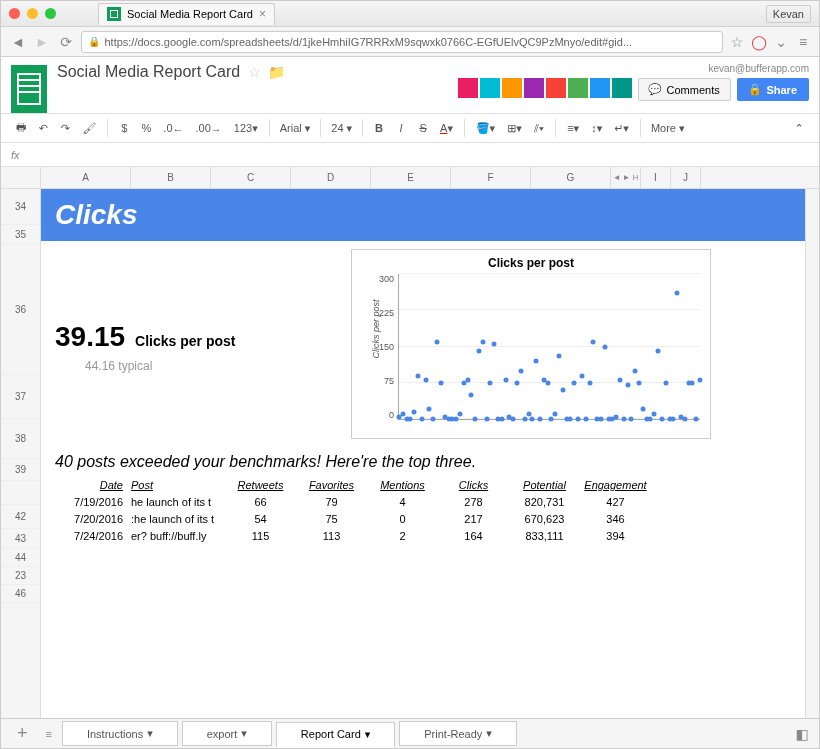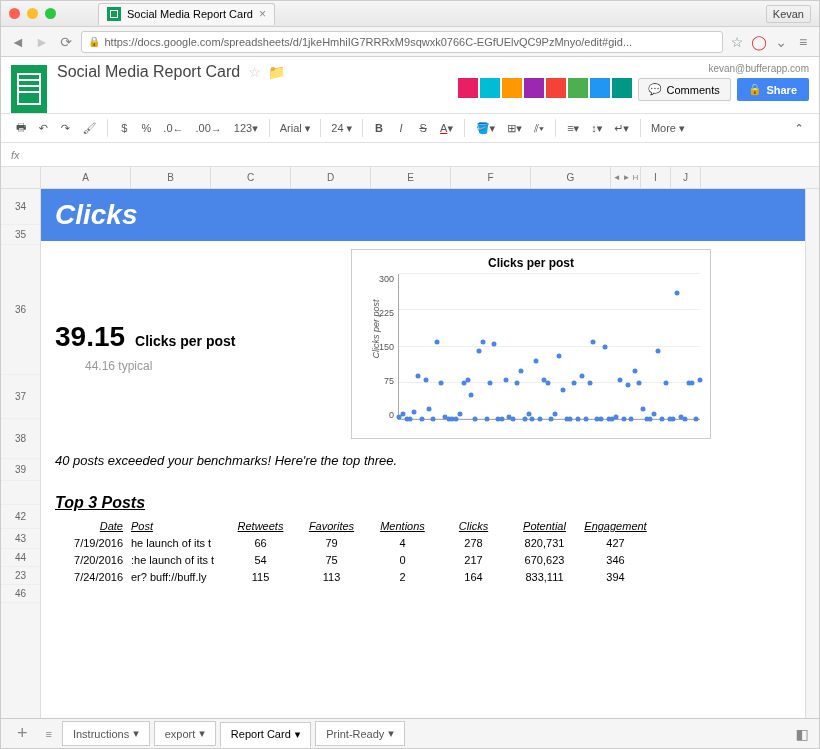--- a/index.html
+++ b/index.html
@@ -57,31 +57,31 @@
 .metric-label{font-size:14px;font-weight:bold}
 .typical{color:#999;font-size:12px;margin-top:6px;margin-left:30px}
 .chart-box{position:absolute;top:60px;left:310px;width:360px;height:190px;border:1px solid #ccc;background:#fff;padding:6px}
 .chart-title{font-size:12px;font-weight:bold;text-align:center}
 .chart-area{position:relative;height:160px;margin-left:40px;margin-top:4px}
 .y-axis{position:absolute;left:-38px;top:0;bottom:14px;width:34px;display:flex;flex-direction:column;justify-content:space-between;font-size:9px;color:#555;text-align:right}
 .y-label{position:absolute;left:-52px;top:50%;transform:rotate(-90deg) translateX(30px);font-size:9px;font-style:italic;color:#555;white-space:nowrap}
 .plot{position:absolute;left:0;right:4px;top:0;bottom:14px;border-left:1px solid #aaa;border-bottom:1px solid #aaa}
 .grid-line{position:absolute;left:0;right:0;border-top:1px solid #eee}
 .pt{position:absolute;width:5px;height:5px;background:#4a86e8;border-radius:50%;transform:translate(-50%,50%)}
-.benchmark-text{font-style:italic;font-size:13px;margin-top:80px}
+.benchmark-text{font-style:italic;font-size:16px;margin-top:80px}
 .top3-title{font-size:16px;font-weight:bold;font-style:italic;text-decoration:underline;margin-top:26px}
 .table{margin-top:6px;font-size:11px}
 .table-row{display:flex}
 .table-row>div{padding:2px 4px;border-bottom:1px solid transparent}
 .th{text-decoration:underline;font-style:italic;}
 .c-date{width:72px;text-align:right}
 .c-post{width:98px;overflow:hidden;white-space:nowrap}
 .c-num{width:71px;text-align:center}
 .sheet-tabs{height:30px;border-top:1px solid #ccc;background:#f5f5f5;display:flex;align-items:center;padding:0 8px;gap:4px;font-size:11px}
-.sheet-tab{padding:5px 10px;border:1px solid #ccc;background:#fff;border-radius:0;display:flex;align-items:center;gap:4px;color:#555}
+.sheet-tab{padding:5px 24px;border:1px solid #ccc;background:#fff;border-radius:0;display:flex;align-items:center;gap:4px;color:#555}
 .sheet-tab.active{background:#fff;border-bottom:2px solid #fff;position:relative;top:1px;color:#000}
 .add-sheet{font-size:18px;color:#888;padding:0 8px}
 .menu-sheet{color:#888;padding:0 6px}
 .scrollbar-v{position:absolute;right:0;top:22px;bottom:0;width:14px;background:#f5f5f5;border-left:1px solid #ddd}
 .col-nav{display:flex;gap:2px;align-items:center;justify-content:center;color:#888;font-size:8px}
 </style>
 </head>
 <body>
 
 <div class="window">
@@ -232,21 +232,20 @@
           </div>
         <div class="cells">
           <div class="big-banner">Clicks</div>
           <div class="content-block">
             <div class="metric-row">
               <span class="metric-val">39.15</span>
               <span class="metric-label">Clicks per post</span>
             </div>
             <div class="typical">44.16 typical</div>
             <div class="benchmark-text">40 posts exceeded your benchmarks! Here're the top three.</div>
-            <div class="top3-title">Top 3 Posts</div>
             <div class="table">
               <div class="table-row" id="thead">
                   <div class="th c-date">Date</div>
                   <div class="th c-post">Post</div>
                   <div class="th c-num">Retweets</div>
                   <div class="th c-num">Favorites</div>
                   <div class="th c-num">Mentions</div>
                   <div class="th c-num">Clicks</div>
                   <div class="th c-num">Potential</div>
                   <div class="th c-num">Engagement</div>

